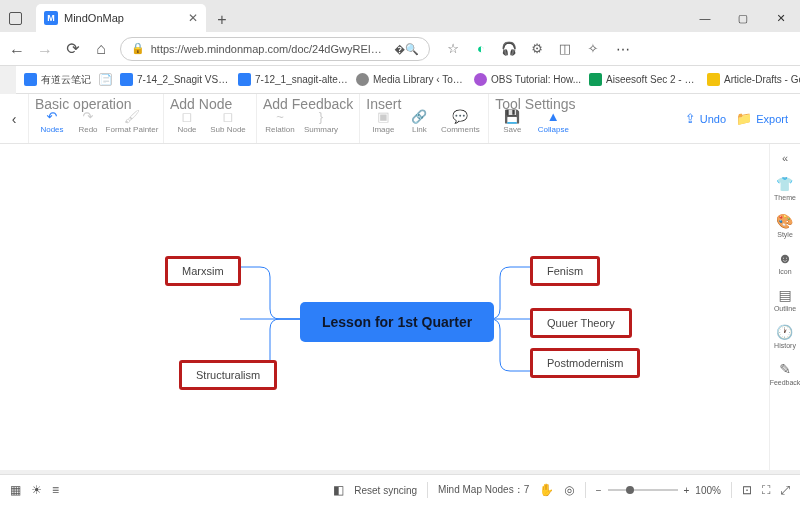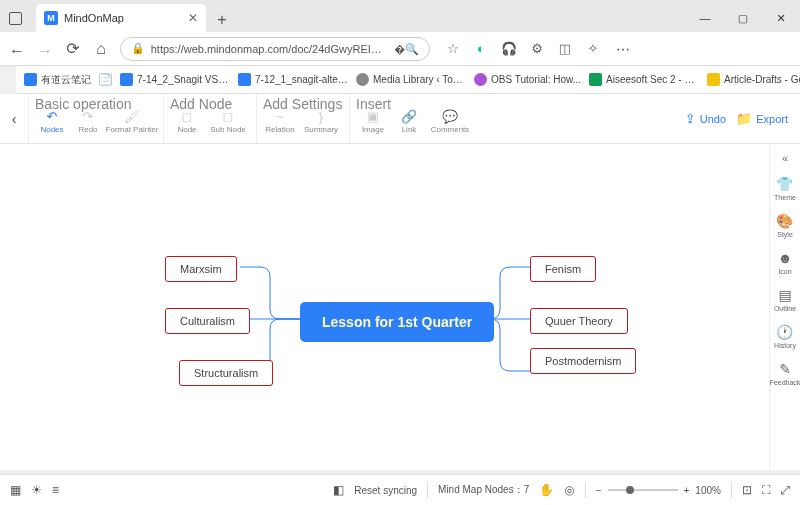--- a/index.html
+++ b/index.html
@@ -39,22 +39,22 @@
 .tbtn.w2{width:44px;}
 .tbtn .ico{width:16px;height:16px;display:flex;align-items:center;justify-content:center;font-size:13px;}
 .tbtn .lbl{font-size:8px;color:#888;white-space:nowrap;}
 .tbtn.active .lbl{color:#2d7ff9;}
 .tbtn.active .ico{color:#2d7ff9;}
 .toolright{margin-left:auto;display:flex;align-items:center;gap:10px;padding-right:12px;}
 .tract{display:flex;align-items:center;gap:4px;font-size:11px;color:#2d7ff9;}
 .tract .ic{font-size:13px;}
 
 .canvas{position:relative;height:326px;background:#fff;width:769px;}
-.node{position:absolute;border:1px solid #b91c1c;background:#fff;color:#444;font-size:11px;padding:6px 14px;border-radius:3px;}
-.center{position:absolute;background:#2d7ff9;color:#fef9c3;border-radius:5px;padding:12px 22px;font-size:14px;font-weight:600;}
+.node{position:absolute;border:3px solid #b91c1c;background:#fff;color:#444;font-size:11px;padding:6px 14px;border-radius:3px;}
+.center{position:absolute;background:#2d7ff9;color:#0f172a;border-radius:5px;padding:12px 22px;font-size:14px;font-weight:600;}
 svg.lines{position:absolute;left:0;top:0;width:100%;height:100%;pointer-events:none;}
 svg.lines path{stroke:#2d7ff9;fill:none;stroke-width:1;}
 
 .rail{position:absolute;right:0;top:144px;width:31px;height:326px;background:#fff;border-left:1px solid #eee;display:flex;flex-direction:column;align-items:center;gap:12px;padding-top:8px;}
 .rail .ritem{display:flex;flex-direction:column;align-items:center;gap:2px;color:#666;}
 .rail .ritem .ric{font-size:14px;}
 .rail .ritem .rlbl{font-size:7px;}
 .rail .collapse{font-size:11px;color:#666;}
 
 .status{position:absolute;bottom:0;left:0;right:0;height:31px;background:#fff;border-top:1px solid #e0e0e0;display:flex;align-items:center;font-size:10px;color:#555;padding:0 10px;gap:10px;}
@@ -167,21 +167,21 @@
           <div class="ico" style="color:#ccc">◻</div>
           <div class="lbl">Node</div>
         </div>
       <div class="tbtn w2">
           <div class="ico" style="color:#ccc">◻</div>
           <div class="lbl">Sub Node</div>
         </div>
     </div>
   </div>
   <div class="tgroup">
-    <div class="ghead">Add Settings</div>
+    <div class="ghead">Add Feedback</div>
     <div class="gbody">
       <div class="tbtn">
           <div class="ico" style="color:#ccc">~</div>
           <div class="lbl">Relation</div>
         </div>
       <div class="tbtn w2">
           <div class="ico" style="color:#ccc">}</div>
           <div class="lbl">Summary</div>
         </div>
     </div>
@@ -193,20 +193,33 @@
           <div class="ico" style="color:#ccc">▣</div>
           <div class="lbl">Image</div>
         </div>
       <div class="tbtn">
           <div class="ico" style="color:#ccc">🔗</div>
           <div class="lbl">Link</div>
         </div>
       <div class="tbtn w2">
           <div class="ico" style="color:#ccc">💬</div>
           <div class="lbl">Comments</div>
+        </div>
+    </div>
+  </div>
+  <div class="tgroup">
+    <div class="ghead">Tool Settings</div>
+    <div class="gbody">
+      <div class="tbtn">
+          <div class="ico" style="color:#ccc">💾</div>
+          <div class="lbl">Save</div>
+        </div>
+      <div class="tbtn active w2">
+          <div class="ico">▲</div>
+          <div class="lbl">Collapse</div>
         </div>
     </div>
   </div>
   <div class="toolright">
     <div class="tract">
         <span class="ic">⇪</span>
         <span>Undo</span>
       </div>
     <div class="tract">
         <span class="ic">📁</span>
@@ -218,21 +231,20 @@
 <div class="canvas">
   <svg class="lines">
     <path d="M300 175 L280 175 Q270 175 270 165 L270 133 Q270 123 260 123 L240 123"></path>
     <path d="M300 175 L240 175"></path>
     <path d="M300 175 L280 175 Q270 175 270 185 L270 217 Q270 227 260 227 L240 227"></path>
     <path d="M470 175 L490 175 Q500 175 500 165 L500 133 Q500 123 510 123 L530 123"></path>
     <path d="M470 175 L530 175"></path>
     <path d="M470 175 L490 175 Q500 175 500 185 L500 217 Q500 227 510 227 L530 227"></path>
   </svg>
   <div class="node" style="left:165px;top:112px"><span>Marxsim</span></div>
-  <div class="node" style="left:165px;top:164px"><span>Culturalism</span></div>
   <div class="node" style="left:179px;top:216px"><span>Structuralism</span></div>
   <div class="center" style="left:300px;top:158px"><span>Lesson for  1st Quarter</span></div>
   <div class="node" style="left:530px;top:164px"><span>Quuer Theory</span></div>
   <div class="node" style="left:530px;top:112px"><span>Fenism</span></div>
   <div class="node" style="left:530px;top:204px"><span>Postmodernism</span></div>
 </div>
 
 <div class="rail">
   <div class="collapse">«</div>
   <div class="ritem">

